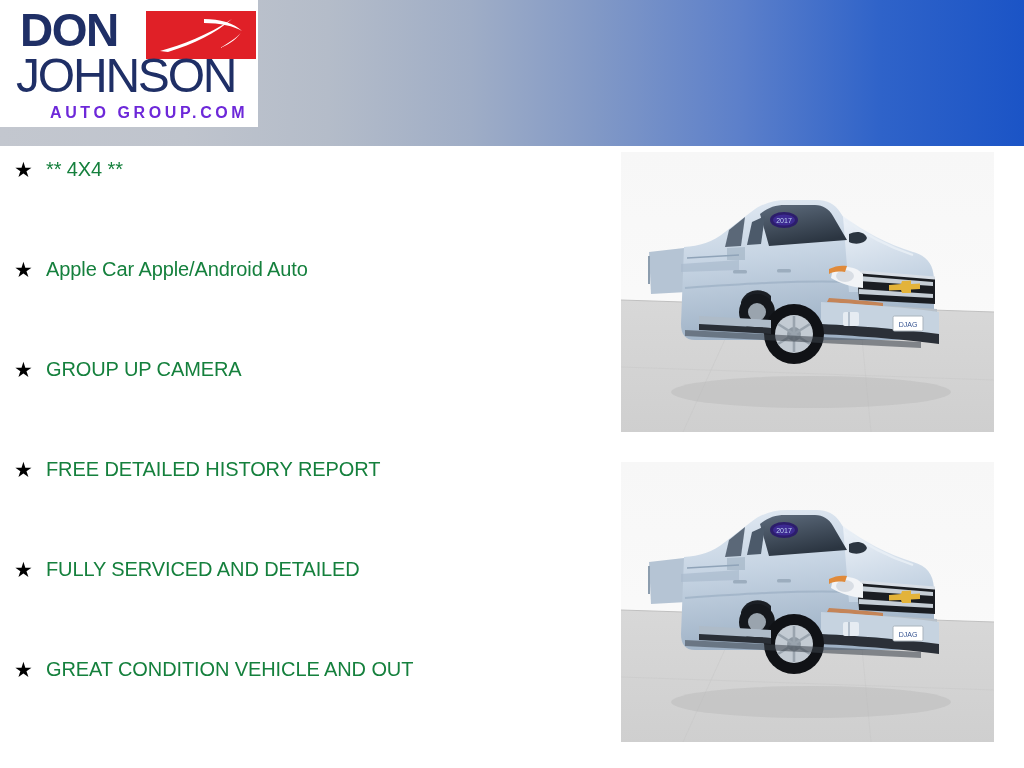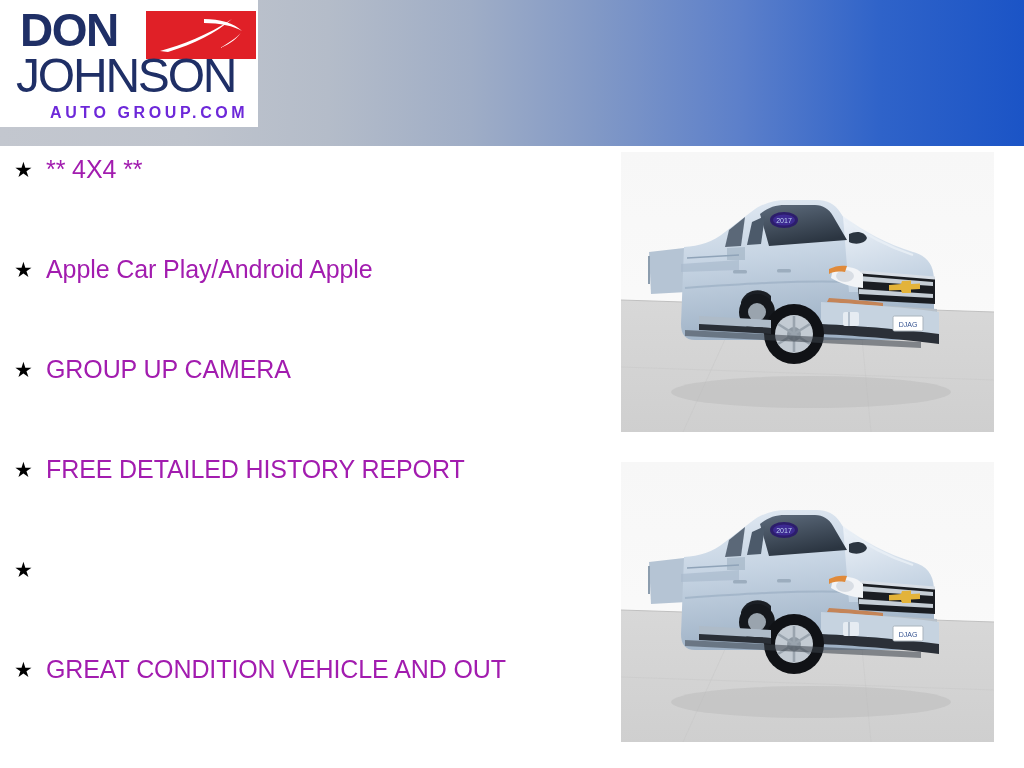--- a/index.html
+++ b/index.html
@@ -62,21 +62,21 @@
     padding-left:14px; padding-right:30px;
     height:100px;
   }
   .hl-star {
     flex:0 0 auto; width:32px;
     font-size:21px; line-height:34px; color:#000;
     text-align:left;
   }
   .hl-text {
     flex:1 1 auto;
-    font-size:25px; line-height:33px; color:#a21caf;
+    font-size:20px; line-height:33px; color:#15803d;
     letter-spacing:-0.1px;
     word-wrap:break-word;
   }
 
   
   .vehicle-img {
     position:absolute; left:621px; width:373px; height:280px;
     overflow:hidden; background:#ffffff;
   }
   .vehicle-img.first { top:152px; }
@@ -114,35 +114,36 @@
 
   <div class="highlights">
 
     <div class="hl-item">
       <span class="hl-star">★</span>
       <span class="hl-text">** 4X4 **</span>
     </div>
 
     <div class="hl-item">
       <span class="hl-star">★</span>
-      <span class="hl-text">Apple Car Play/Android Apple</span>
+      <span class="hl-text">Apple Car Apple/Android Auto</span>
     </div>
 
     <div class="hl-item">
       <span class="hl-star">★</span>
       <span class="hl-text">GROUP UP CAMERA</span>
     </div>
 
     <div class="hl-item">
       <span class="hl-star">★</span>
       <span class="hl-text">FREE DETAILED HISTORY REPORT</span>
     </div>
 
     <div class="hl-item">
       <span class="hl-star">★</span>
+      <span class="hl-text">FULLY SERVICED AND DETAILED</span>
     </div>
 
     <div class="hl-item">
       <span class="hl-star">★</span>
       <span class="hl-text">GREAT CONDITION VEHICLE AND OUT</span>
     </div>
   </div>
 
   <div class="vehicle-img first">
     <svg viewBox="0 0 373 280" xmlns="http://www.w3.org/2000/svg">

